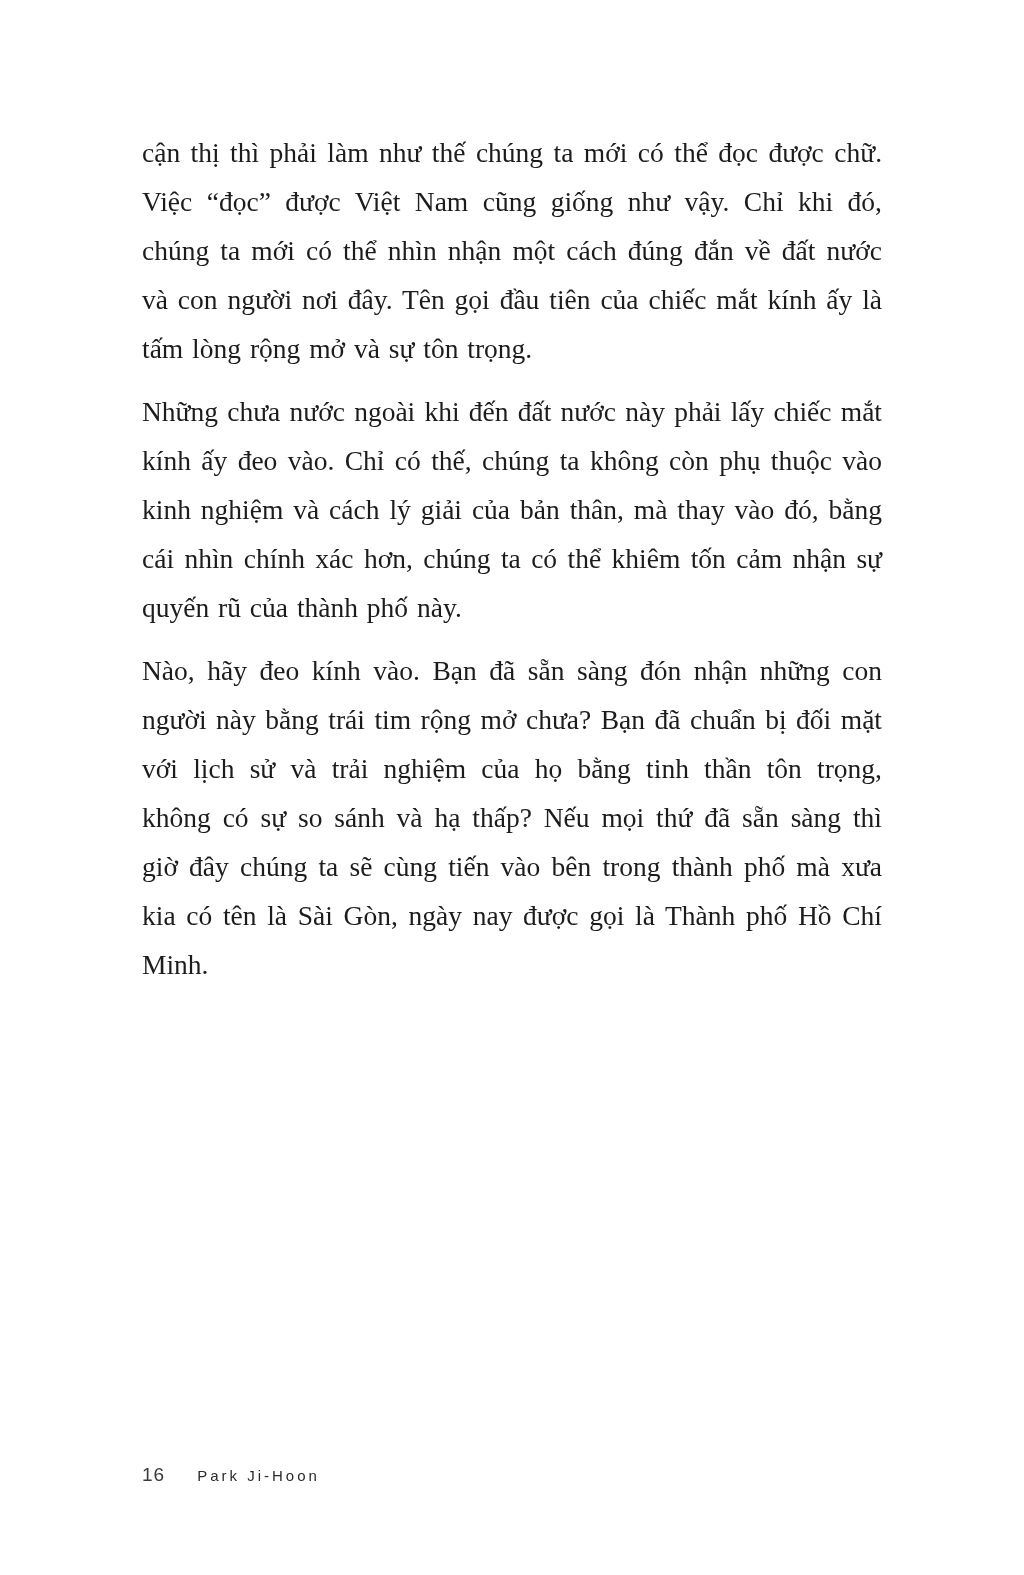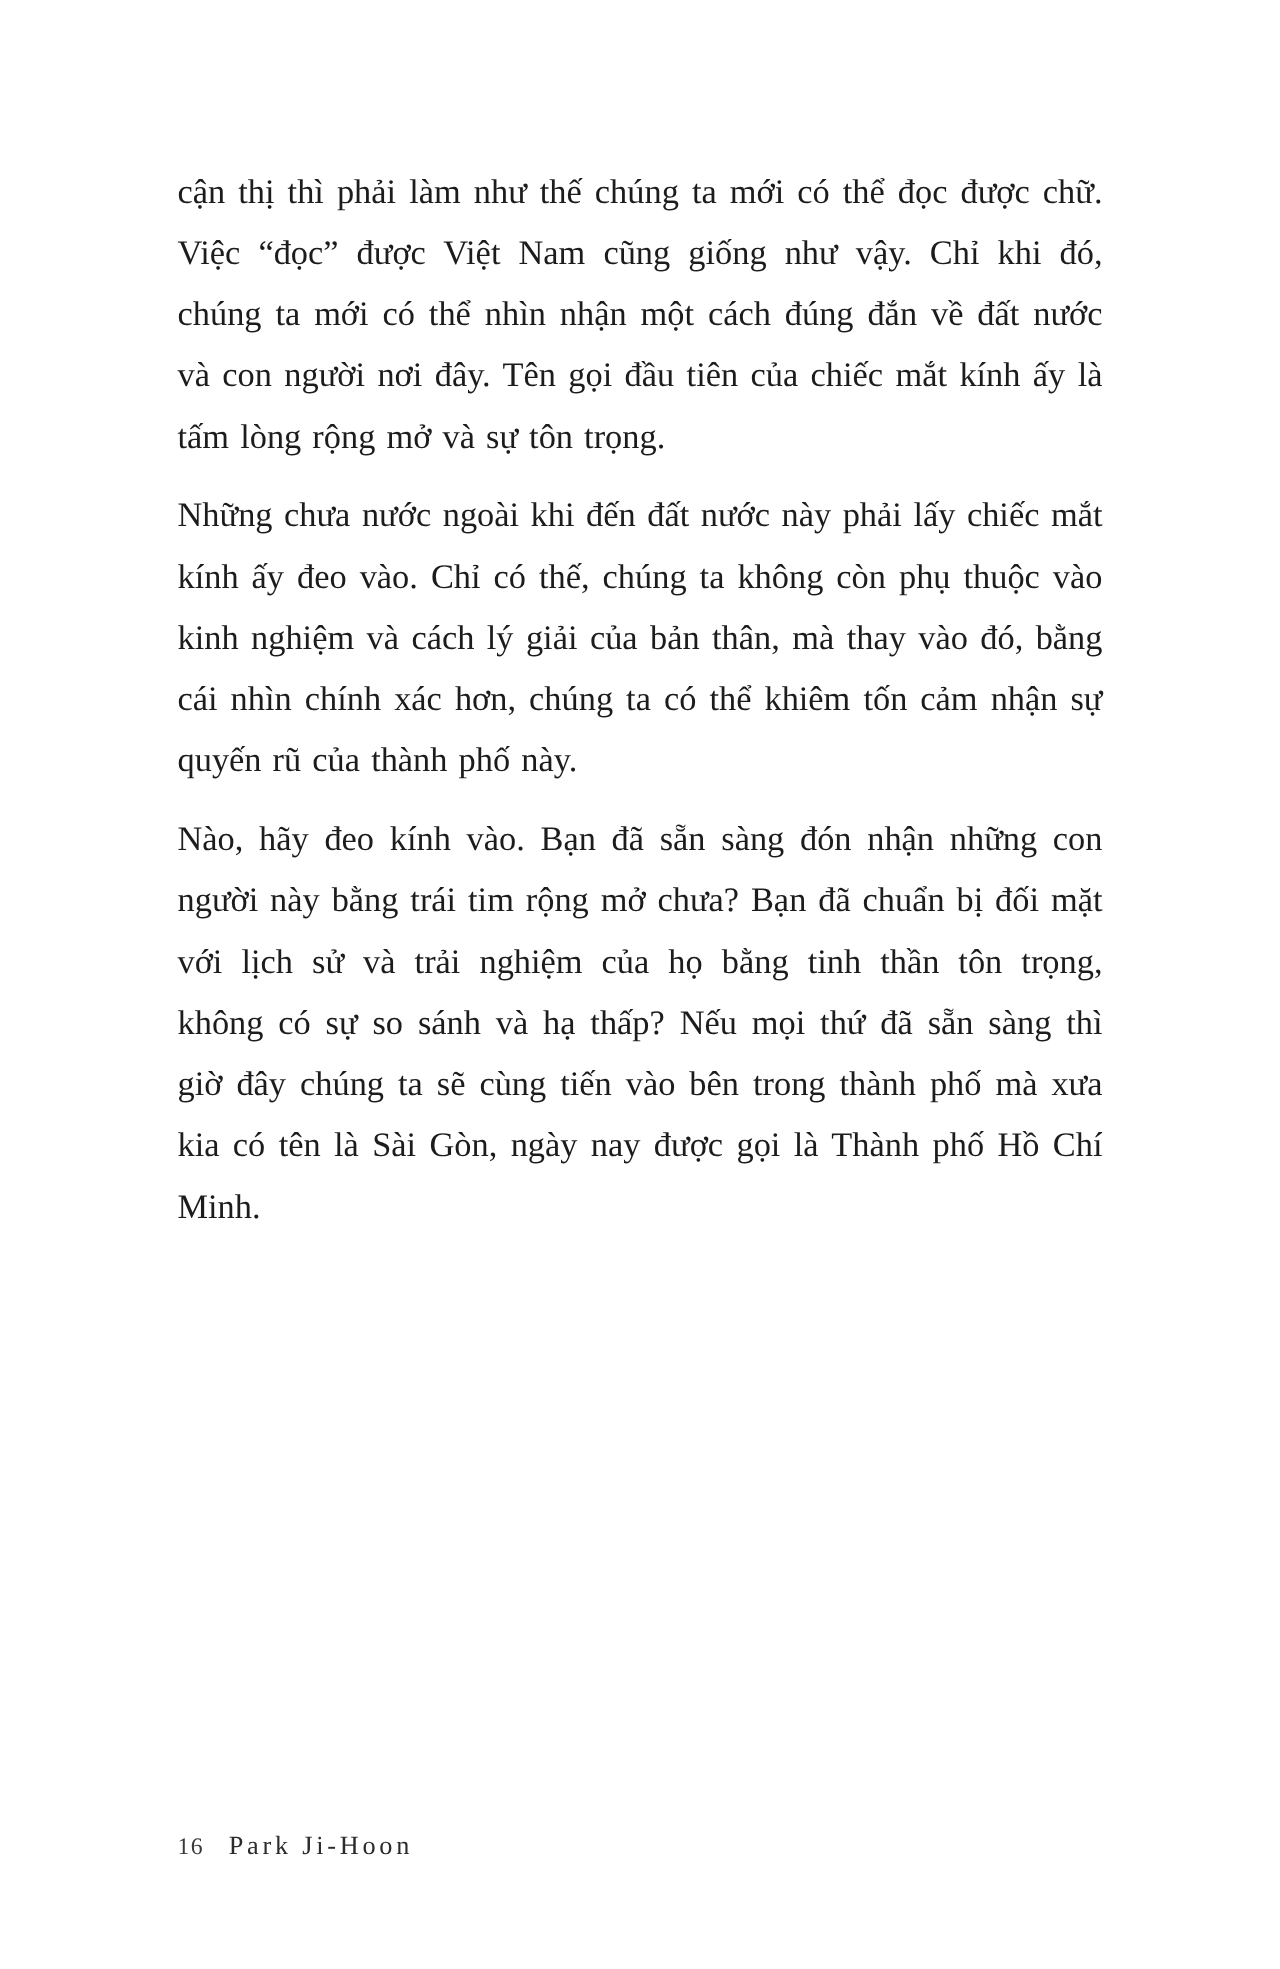--- a/index.html
+++ b/index.html
@@ -32,31 +32,31 @@
   }
   .para:last-child {
     margin-bottom: 0;
   }
   .footer {
     position: absolute;
     left: 142px;
     top: 1464px;
     display: flex;
     align-items: baseline;
-    gap: 20px;
-    font-family: Liberation Serif, serif;
+    gap: 32px;
+    font-family: Liberation Sans, sans-serif;
     color: #2b2b2b;
   }
   .footer .page-number {
     font-size: 19px;
     letter-spacing: 1px;
     color: #3a3a3a;
   }
   .footer .running-author {
-    font-size: 21px;
+    font-size: 15px;
     letter-spacing: 3px;
     color: #2b2b2b;
   }
 </style>
 </head>
 <body>
 
 <div class="page">
 
   <div class="text-block">

